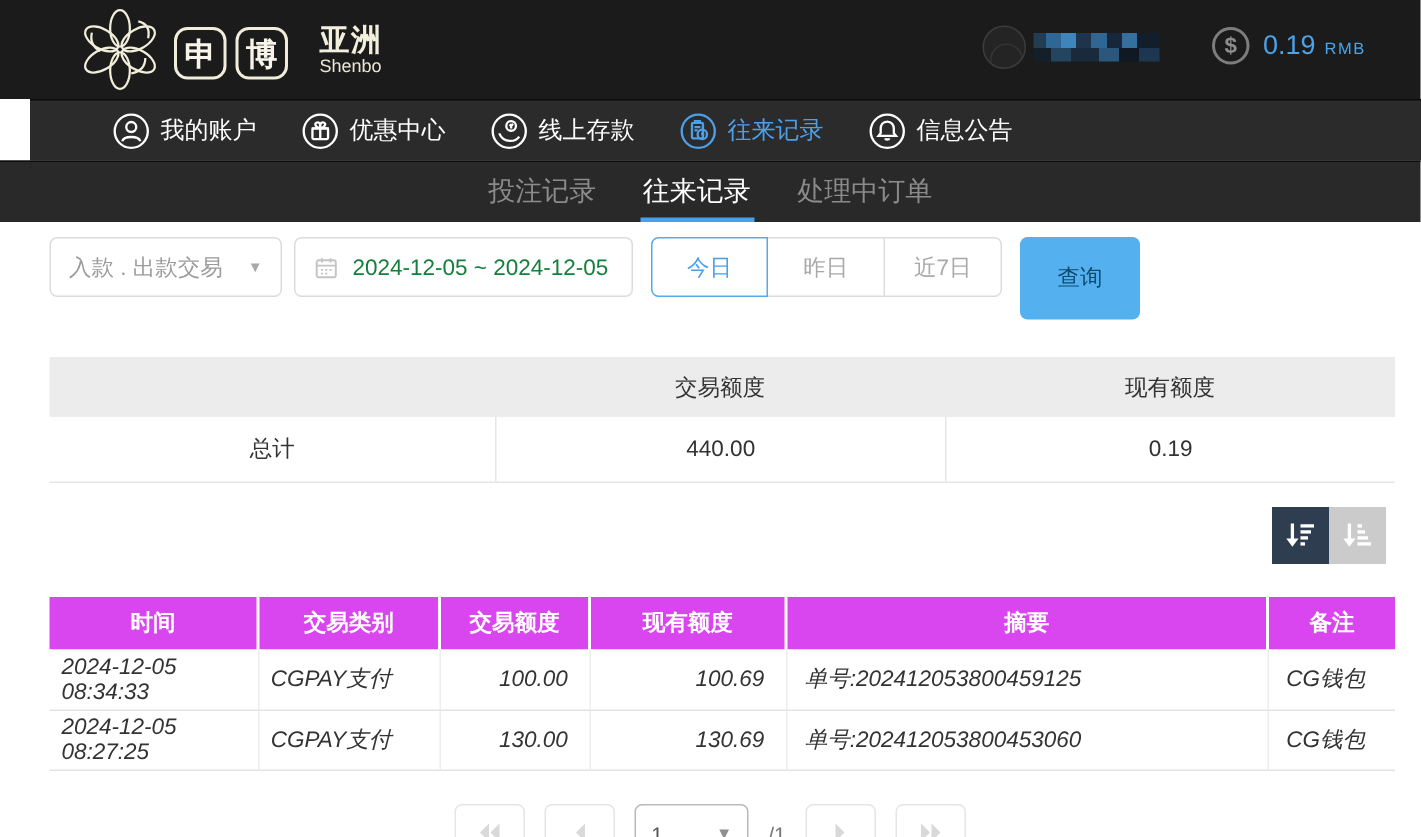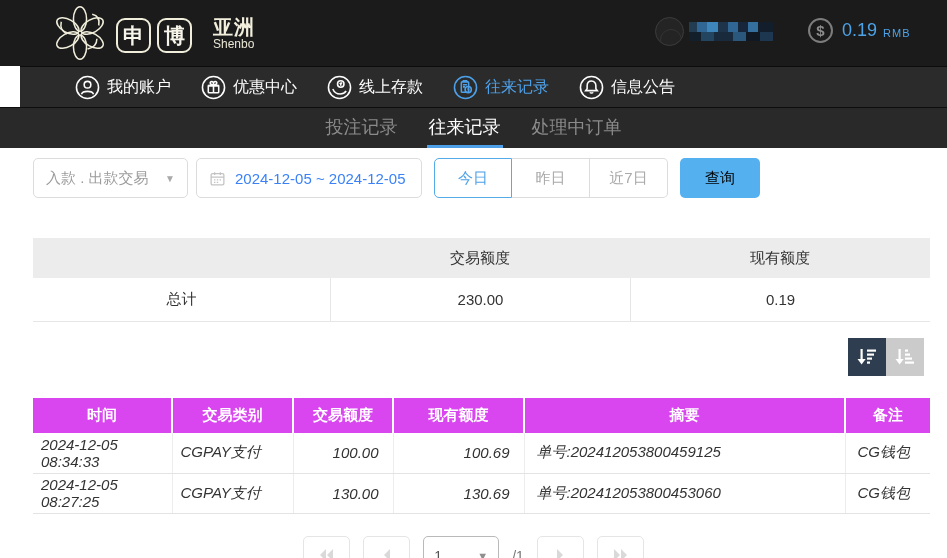--- a/index.html
+++ b/index.html
@@ -45,29 +45,29 @@
   .subtab { display:flex; align-items:center; color:#8b8b8b; font-size:18px; cursor:pointer;
     border-bottom:3px solid transparent; padding:0 2px;text-align:center; }
   .subtab.active { color:#ffffff; border-bottom-color:#4da0e8; }
 
   
   .filters { position:absolute; left:0; top:158px; width:947px; height:40px; }
   .f-select { position:absolute; left:33px; top:0; width:155px; height:40px; border:1px solid #dcdcdc;
     border-radius:5px; display:flex; align-items:center; padding:0 12px; color:#9b9b9b; font-size:15px; cursor:pointer; }
   .f-select .caret { margin-left:auto; font-size:10px; color:#a9a9a9; }
   .f-date { position:absolute; left:196px; top:0; width:226px; height:40px; border:1px solid #dcdcdc;
-    border-radius:5px; display:flex; align-items:center; gap:9px; padding:0 12px; color:#3b82f6; font-size:15px; cursor:pointer; }
+    border-radius:5px; display:flex; align-items:center; gap:9px; padding:0 12px; color:#15803d; font-size:15px; cursor:pointer; }
   .segmented { position:absolute; left:434px; top:0; display:flex; height:40px; }
   .seg-btn { width:78px; height:40px; border:1px solid #dcdcdc; border-left-width:0; background:#fff;
     color:#a9a9a9; font-size:15px; display:flex; align-items:center; justify-content:center; cursor:pointer; }
   .seg-btn:first-child { border-left-width:1px; border-radius:5px 0 0 5px; }
   .seg-btn:last-child { border-radius:0 5px 5px 0; }
   .seg-btn.active { border:1px solid #55aae8; color:#4da0e8; position:relative; z-index:1; }
-  .query-btn { position:absolute; left:680px; top:0; width:80px; height:40px; background:#55b0f0;
-    border:none; border-radius:5px; color:#000000; font-size:15px; cursor:pointer; }
+  .query-btn { position:absolute; left:680px; top:0; width:80px; height:55px; background:#55b0f0;
+    border:none; border-radius:5px; color:#0c4a6e; font-size:15px; cursor:pointer; }
 
   
   .summary { position:absolute; left:33px; top:238px; width:897px; font-size:15px; color:#333; }
   .sum-head { display:grid; grid-template-columns:297px 300px 300px; background:#ececec; height:40px; }
   .sum-head > div { display:flex; align-items:center; justify-content:center; }
   .sum-body { display:grid; grid-template-columns:297px 300px 300px; height:44px;
     border-bottom:1px solid #e6e6e6; }
   .sum-body > div { display:flex; align-items:center; justify-content:center;
     border-left:1px solid #e6e6e6; }
   .sum-body > div:first-child { border-left:none; }
@@ -214,21 +214,21 @@
 </div>
 
 <div class="summary">
   <div class="sum-head">
     <div></div>
     <div>交易额度</div>
     <div>现有额度</div>
   </div>
   <div class="sum-body">
     <div>总计</div>
-    <div>230.00</div>
+    <div>440.00</div>
     <div>0.19</div>
   </div>
 </div>
 
 <div class="sortbtns">
   <button class="sort-btn sort-desc">
     <svg width="22" height="22" viewBox="0 0 22 22" fill="#fff">
       <rect x="4.5" y="3" width="2.2" height="12"></rect>
         <polygon points="1.5,13 9.7,13 5.6,18.5"></polygon>
       <rect x="11" y="3.5" width="9" height="2.2"></rect>

